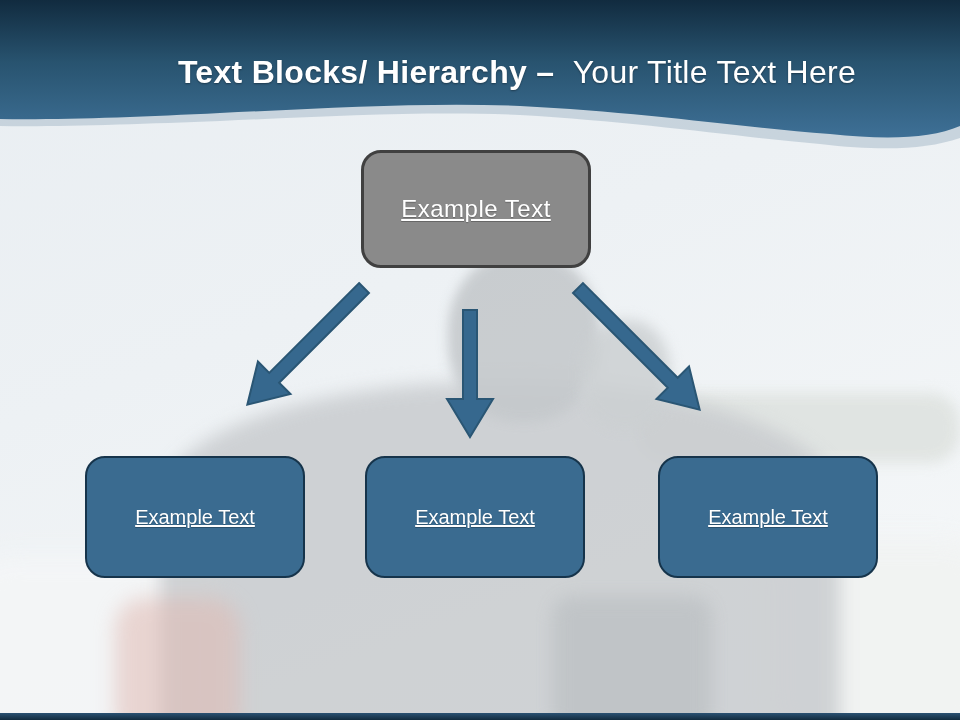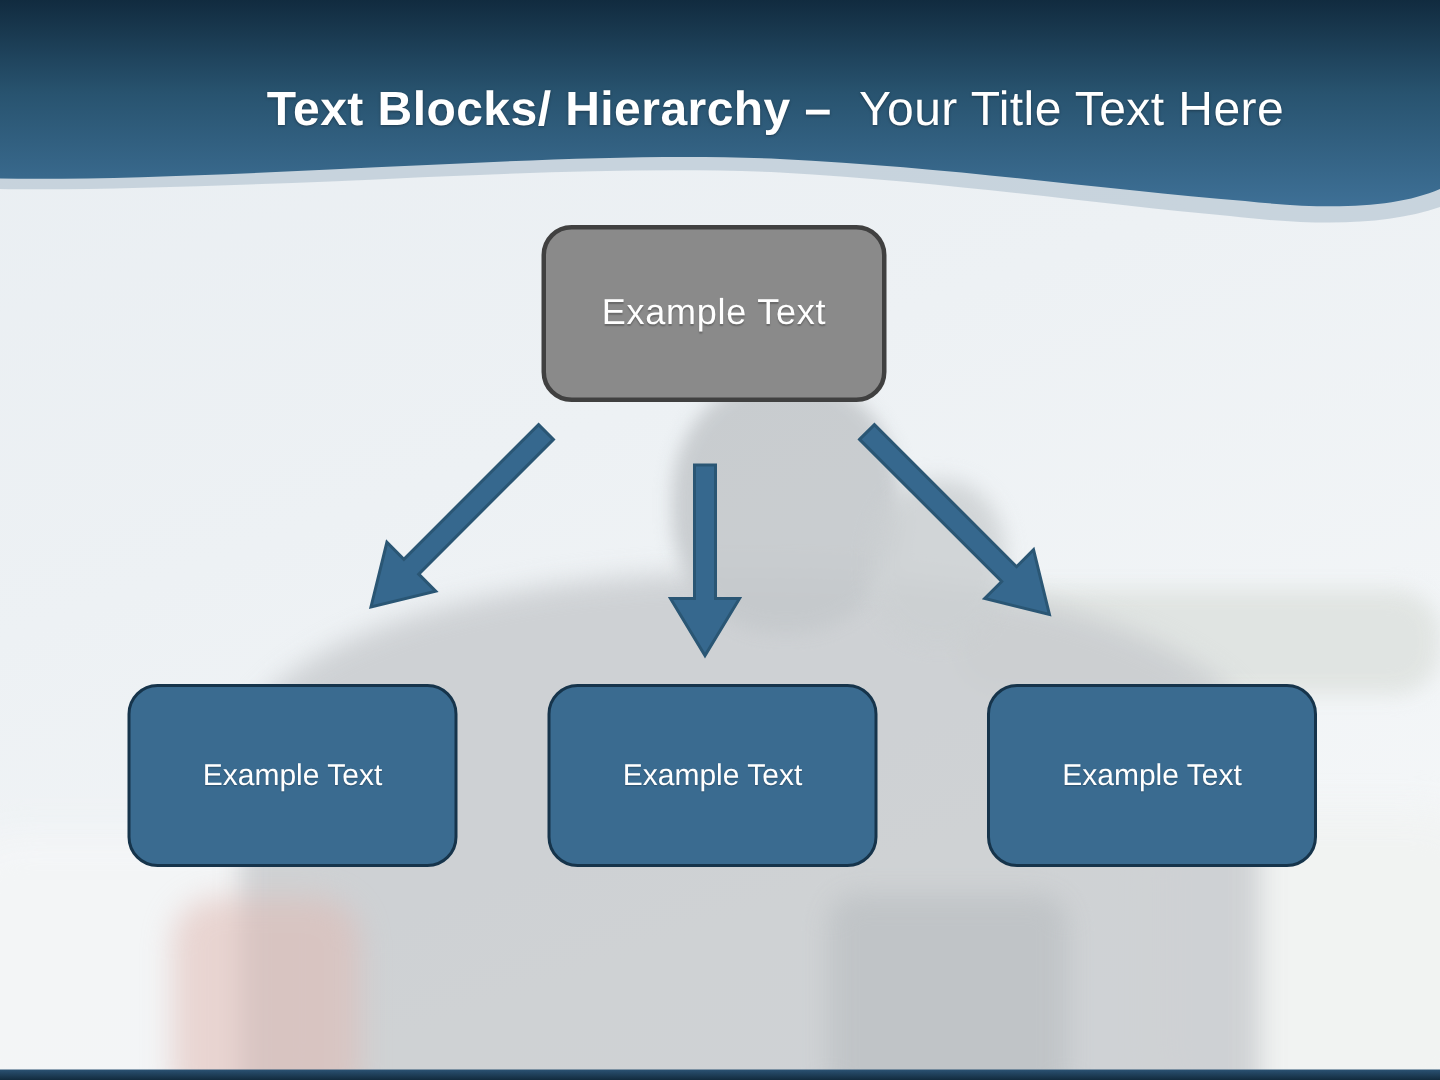--- a/index.html
+++ b/index.html
@@ -34,20 +34,21 @@
     color:#ffffff;font-size:32px;letter-spacing:.3px;
     text-shadow:0 1px 2px rgba(0,0,0,.35);white-space:nowrap;padding-left:37px;
   }
   .slide-title .t-bold{font-weight:bold;}
   .slide-title .t-reg{font-weight:normal;margin-left:9px;}
   
   .block{
     position:absolute;display:flex;align-items:center;justify-content:center;
     color:#ffffff;text-align:center;box-sizing:border-box;
     text-shadow:0 1px 1px rgba(0,0,0,.25);
+    text-decoration:underline;
   }
   .block-root{
     left:361px;top:150px;width:230px;height:118px;
     background:#8a8a8a;border:3px solid #404040;border-radius:20px;
     font-size:24px;letter-spacing:.5px;
   }
   .block-child{
     top:456px;width:220px;height:122px;
     background:#3a6b90;border:2.5px solid #16344b;border-radius:20px;
     font-size:20px;

